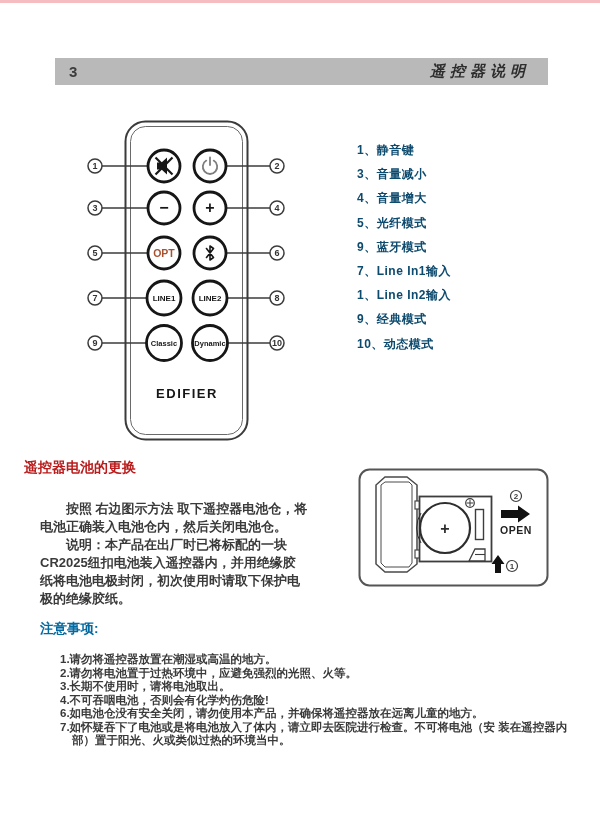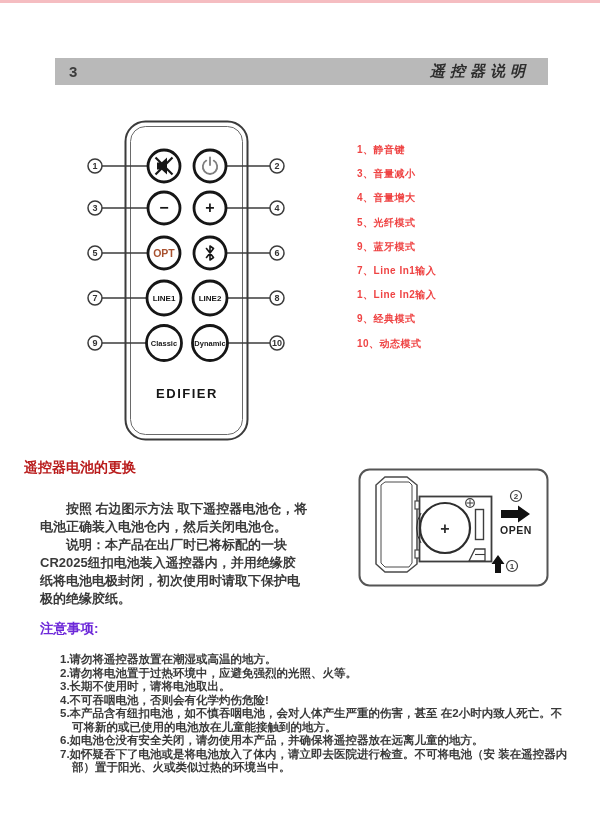--- a/index.html
+++ b/index.html
@@ -10,28 +10,28 @@
   .header-bar { position:absolute; left:55px; top:58px; width:493px; height:27px;
     background:#b9b9b9; display:flex; align-items:center; justify-content:space-between;
     padding:0 18px 0 14px; box-sizing:border-box; }
   .page-num { font-size:15px; font-weight:bold; color:#3c3c3c; }
   .header-title { font-size:15px; font-weight:bold; font-style:italic; letter-spacing:5px;
     color:#2d2d2d; font-family:"Liberation Serif","DejaVu Serif",serif; }
 
   .remote-svg { position:absolute; left:85px; top:118px; }
 
   .legend { position:absolute; left:357px; top:138px; }
-  .legend-item { font-size:10px; font-weight:bold; color:#ef4444; height:24.2px; line-height:24.2px; letter-spacing:0.5px; }
+  .legend-item { font-size:12px; font-weight:bold; color:#0c4a6e; height:24.2px; line-height:24.2px; letter-spacing:0.5px; }
 
   .battery-title { position:absolute; left:24px; top:459px; font-size:14px; font-weight:bold; color:#b91c1c; }
   .battery-body { position:absolute; left:40px; top:500px; width:324px; font-size:13px;
     line-height:18px; font-weight:600; color:#3a3a3a; white-space:pre-line; }
   .battery-svg { position:absolute; left:357px; top:463px; }
 
-  .notes-title { position:absolute; left:40px; top:620px; font-size:13.5px; font-weight:bold; color:#6d28d9; }
+  .notes-title { position:absolute; left:40px; top:620px; font-size:13.5px; font-weight:bold; color:#0369a1; }
   .notes { position:absolute; left:40px; top:653px; width:508px;margin-left:20px; }
   .note-item { font-size:11.5px; line-height:13.5px; font-weight:600; color:#3a3a3a;
     padding-left:12px; text-indent:-12px; }
 
   svg text { font-family:"Liberation Sans","DejaVu Sans",sans-serif; }
 </style>
 </head>
 <body>
 
 <div class="page">
@@ -189,17 +189,16 @@
       <text x="155" y="106" font-size="8" font-weight="bold" fill="#3d3d3d" text-anchor="middle">1</text>
     </g>
   </svg>
 
   <div class="notes-title">注意事项:</div>
   <div class="notes">
     <div class="note-item">1.请勿将遥控器放置在潮湿或高温的地方。</div>
     <div class="note-item">2.请勿将电池置于过热环境中，应避免强烈的光照、火等。</div>
     <div class="note-item">3.长期不使用时，请将电池取出。</div>
     <div class="note-item">4.不可吞咽电池，否则会有化学灼伤危险!</div>
-    <div class="note-item">5.本产品含有纽扣电池，如不慎吞咽电池，会对人体产生严重的伤害，甚至 在2小时内致人死亡。不可将新的或已使用的电池放在儿童能接触到的地方。</div>
     <div class="note-item">6.如电池仓没有安全关闭，请勿使用本产品，并确保将遥控器放在远离儿童的地方。</div>
     <div class="note-item">7.如怀疑吞下了电池或是将电池放入了体内，请立即去医院进行检查。不可将电池（安 装在遥控器内部）置于阳光、火或类似过热的环境当中。</div>
   </div>
 </div>
 
 </body></html>

